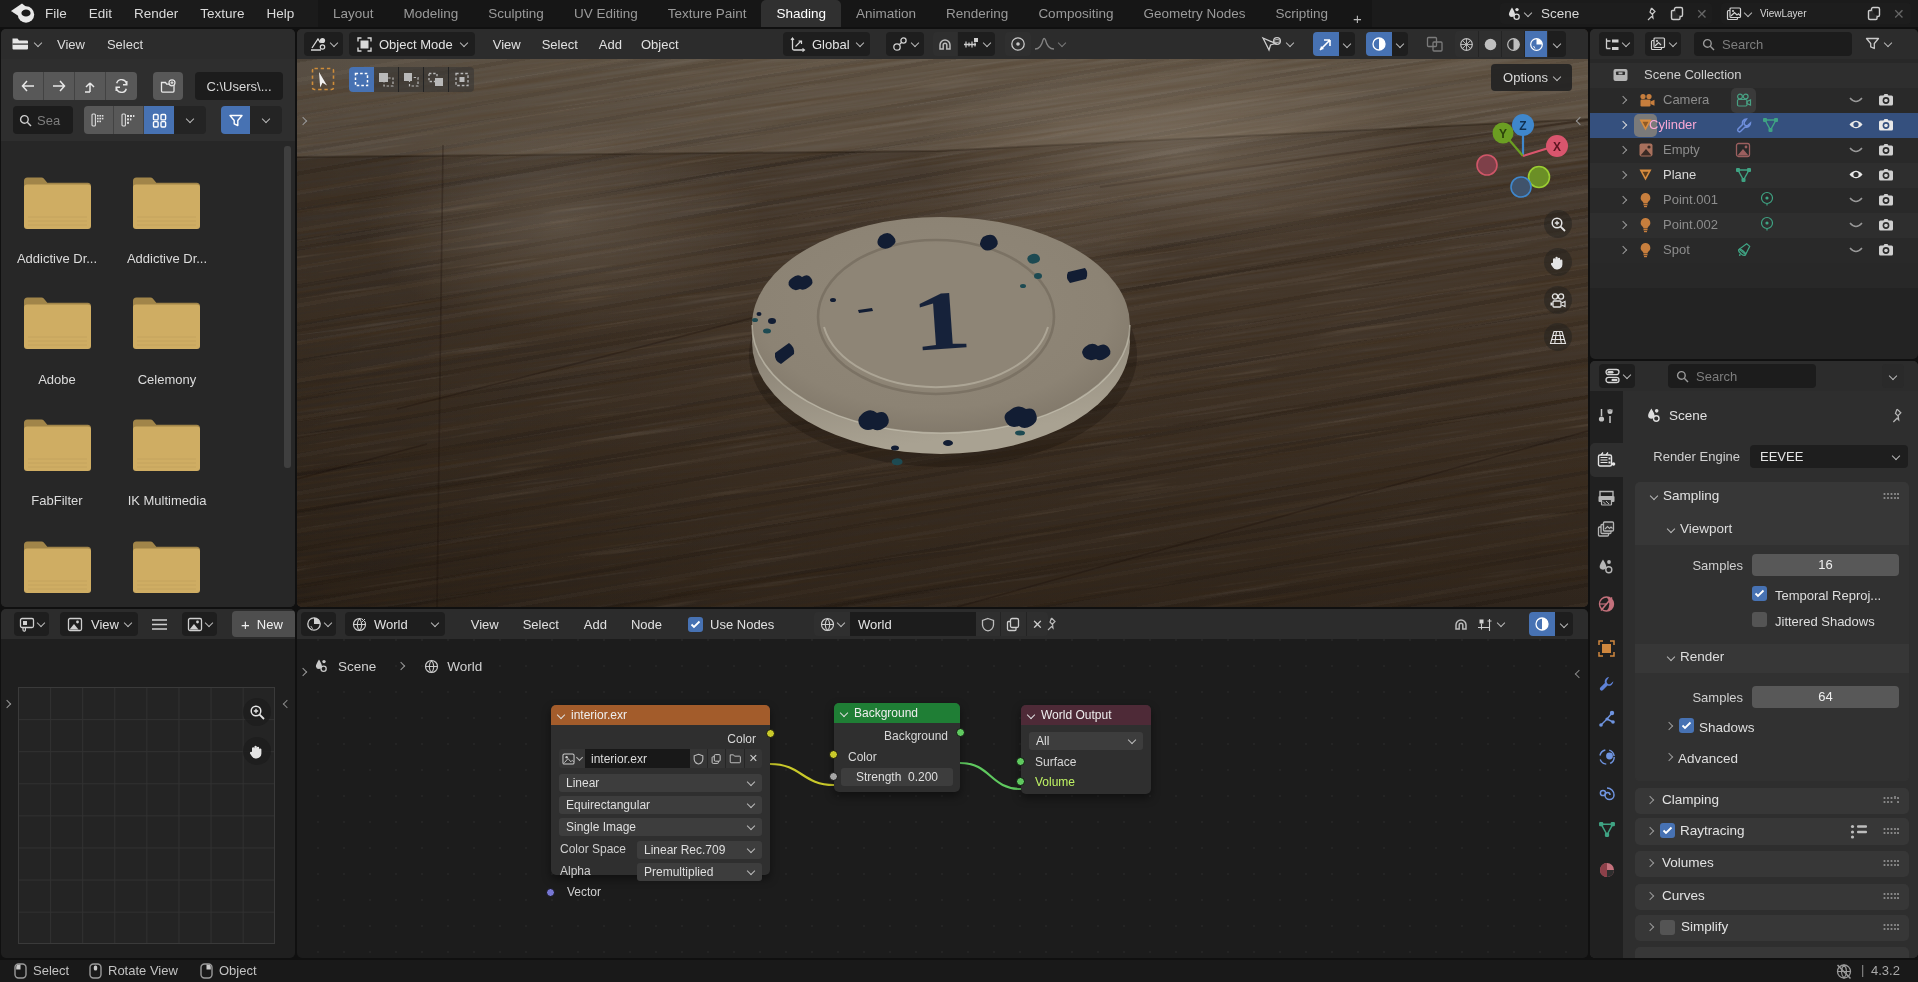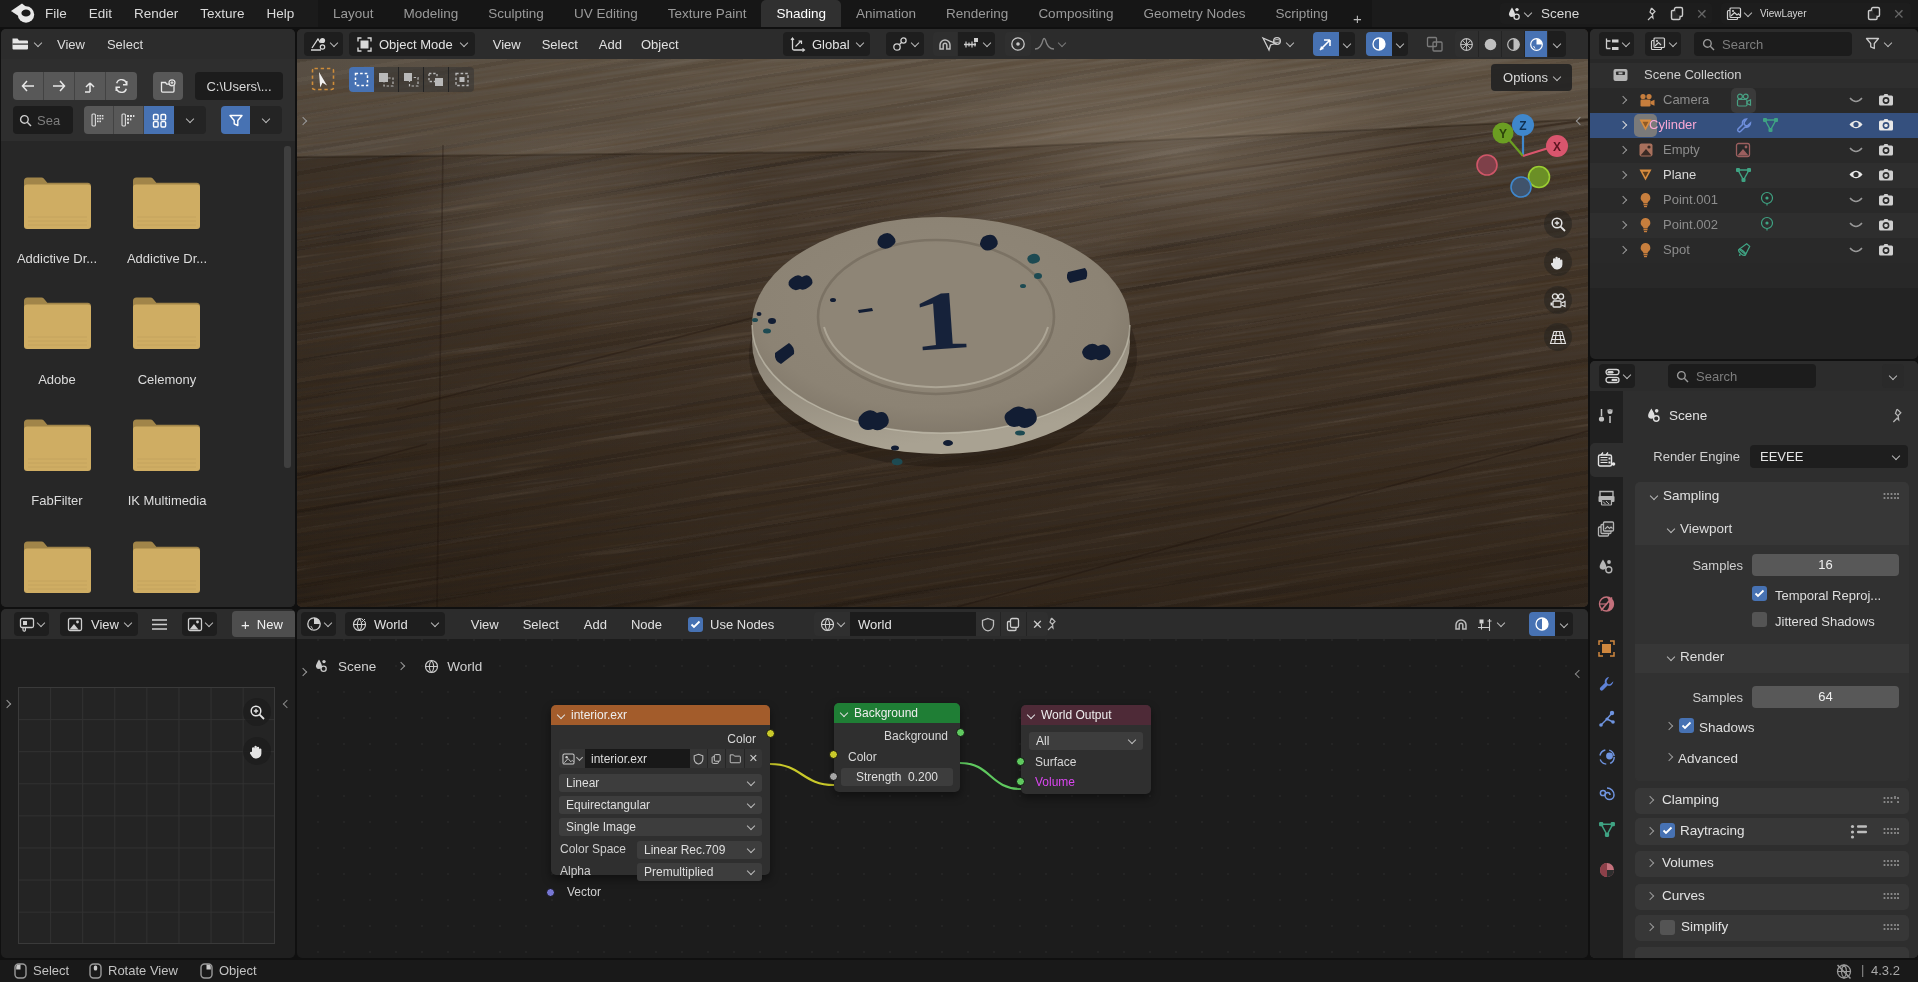--- a/index.html
+++ b/index.html
@@ -1205,21 +1205,21 @@
       <span class="abs" style="left:14px;top:47px;color:#d8d8d8;">Color</span>
       <div class="sock" style="left:-5px;top:47px;background:#c9c92a;"></div>
       <div class="abs row" style="left:7px;top:65px;width:112px;height:18px;background:#3d3d3d;border-radius:3px;color:#dfdfdf;font-size:12px;justify-content:center;">Strength&nbsp;&nbsp;0.200</div>
       <div class="sock" style="left:-5px;top:69px;background:#a5a5a5;"></div>
     </div>
     <div class="node abs" style="left:724px;top:96px;width:130px;height:89px;">
       <div class="nhead" style="background:#4e2a37;">World Output</div>
       <div class="ndrop" style="left:8px;top:27px;width:114px;">All</div>
       <span class="abs" style="left:14px;top:50px;color:#d8d8d8;">Surface</span>
       <div class="sock" style="left:-5px;top:52px;background:#5fc95f;"></div>
-      <span class="abs" style="left:14px;top:70px;color:#d946ef;">Volume</span>
+      <span class="abs" style="left:14px;top:70px;color:#bef264;">Volume</span>
       <div class="sock" style="left:-5px;top:72px;background:#5fc95f;"></div>
     </div>
     <span class="abs" style="left:1279px;top:62px;width:6px;height:6px;border-left:1.6px solid #888;border-bottom:1.6px solid #888;transform:rotate(45deg);"></span>
   </div>
   <div id="ie" class="editor">
     <div class="ehead" style="background:#2c2c2c;">
       <div class="row" style="margin-left:13px;background:#1e1e1e;border-radius:4px;height:24px;padding:0 5px;">
         <svg width="16" height="15" viewBox="0 0 16 15">
             <rect x="1.5" y="1.5" width="13" height="9" rx="1.5" fill="none" stroke="#cfcfcf" stroke-width="1.3"></rect>
             <path d="M4 10.5 v2.5 a1.2 1.2 0 0 0 2.4 0 v-2.5" fill="none" stroke="#cfcfcf" stroke-width="1.2"></path>

